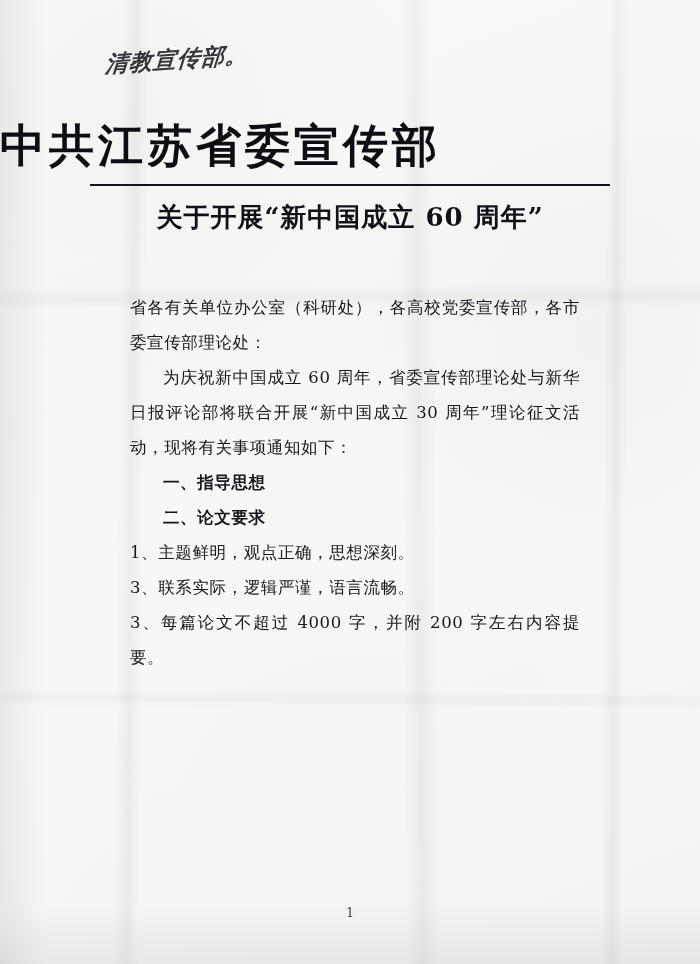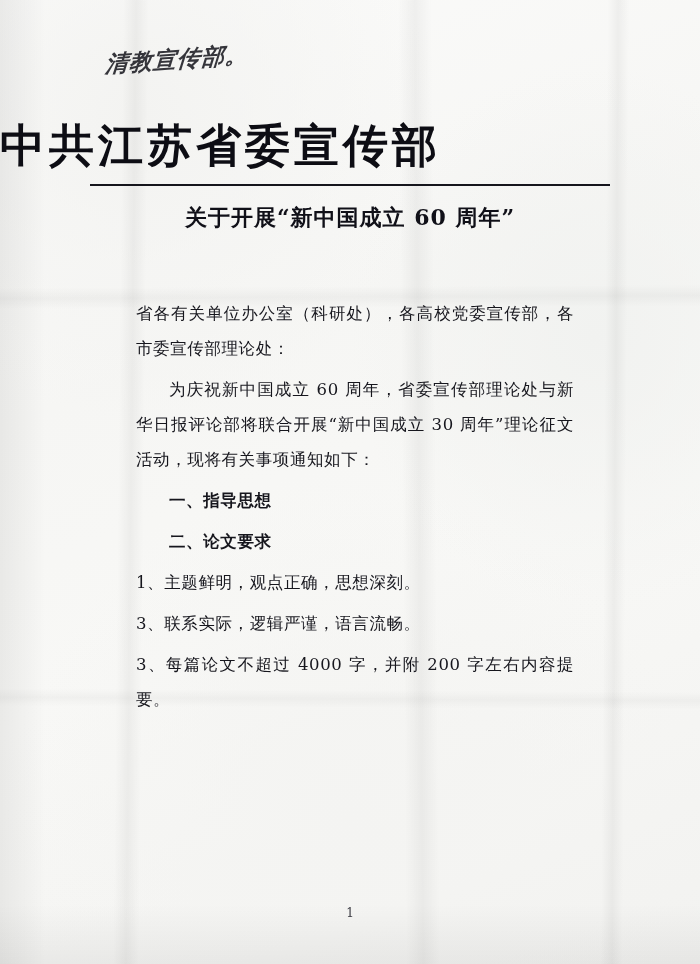--- a/index.html
+++ b/index.html
@@ -94,41 +94,41 @@
 
   
   .title {
     position: absolute;
     left: 90px;
     width: 520px;
     top: 200px;
     text-align: center;
     font-family: "DejaVu Serif", serif;
     font-weight: 700;
-    font-size: 22px;
+    font-size: 26px;
     line-height: 34px;
     color: #101018;
     letter-spacing: 1px;
   }
 
   
   .body {
     position: absolute;
     left: 130px;
     width: 450px;
     top: 290px;
     font-family: "DejaVu Serif", serif;
     font-size: 16.5px;
     line-height: 35px;
     color: #16161d;
     letter-spacing: 0.6px;
     text-align: justify;
   }
   .body p {
-    margin: 6px;
+    margin: 0;
   }
   .indent2 { text-indent: 33px; }
   .section-head {
     text-indent: 33px;
     font-weight: 700;
   }
   .listitem { text-indent: 0; }
 
   .page-number {
     position: absolute;

